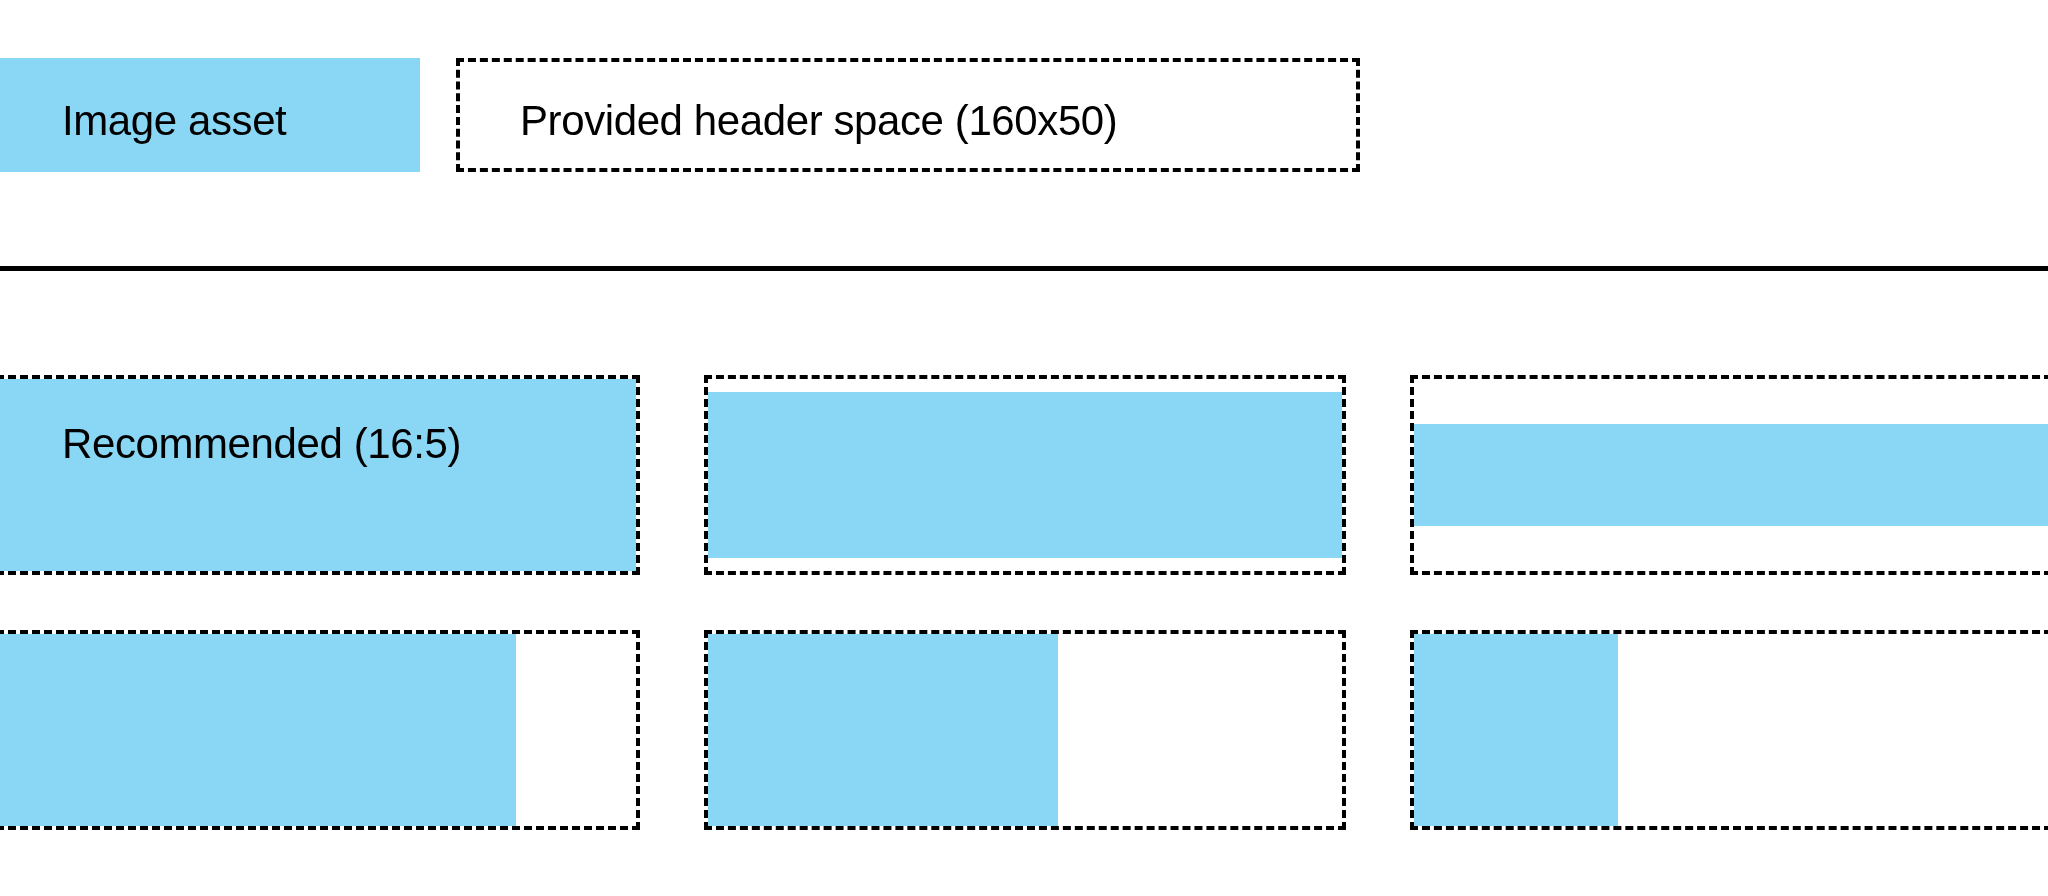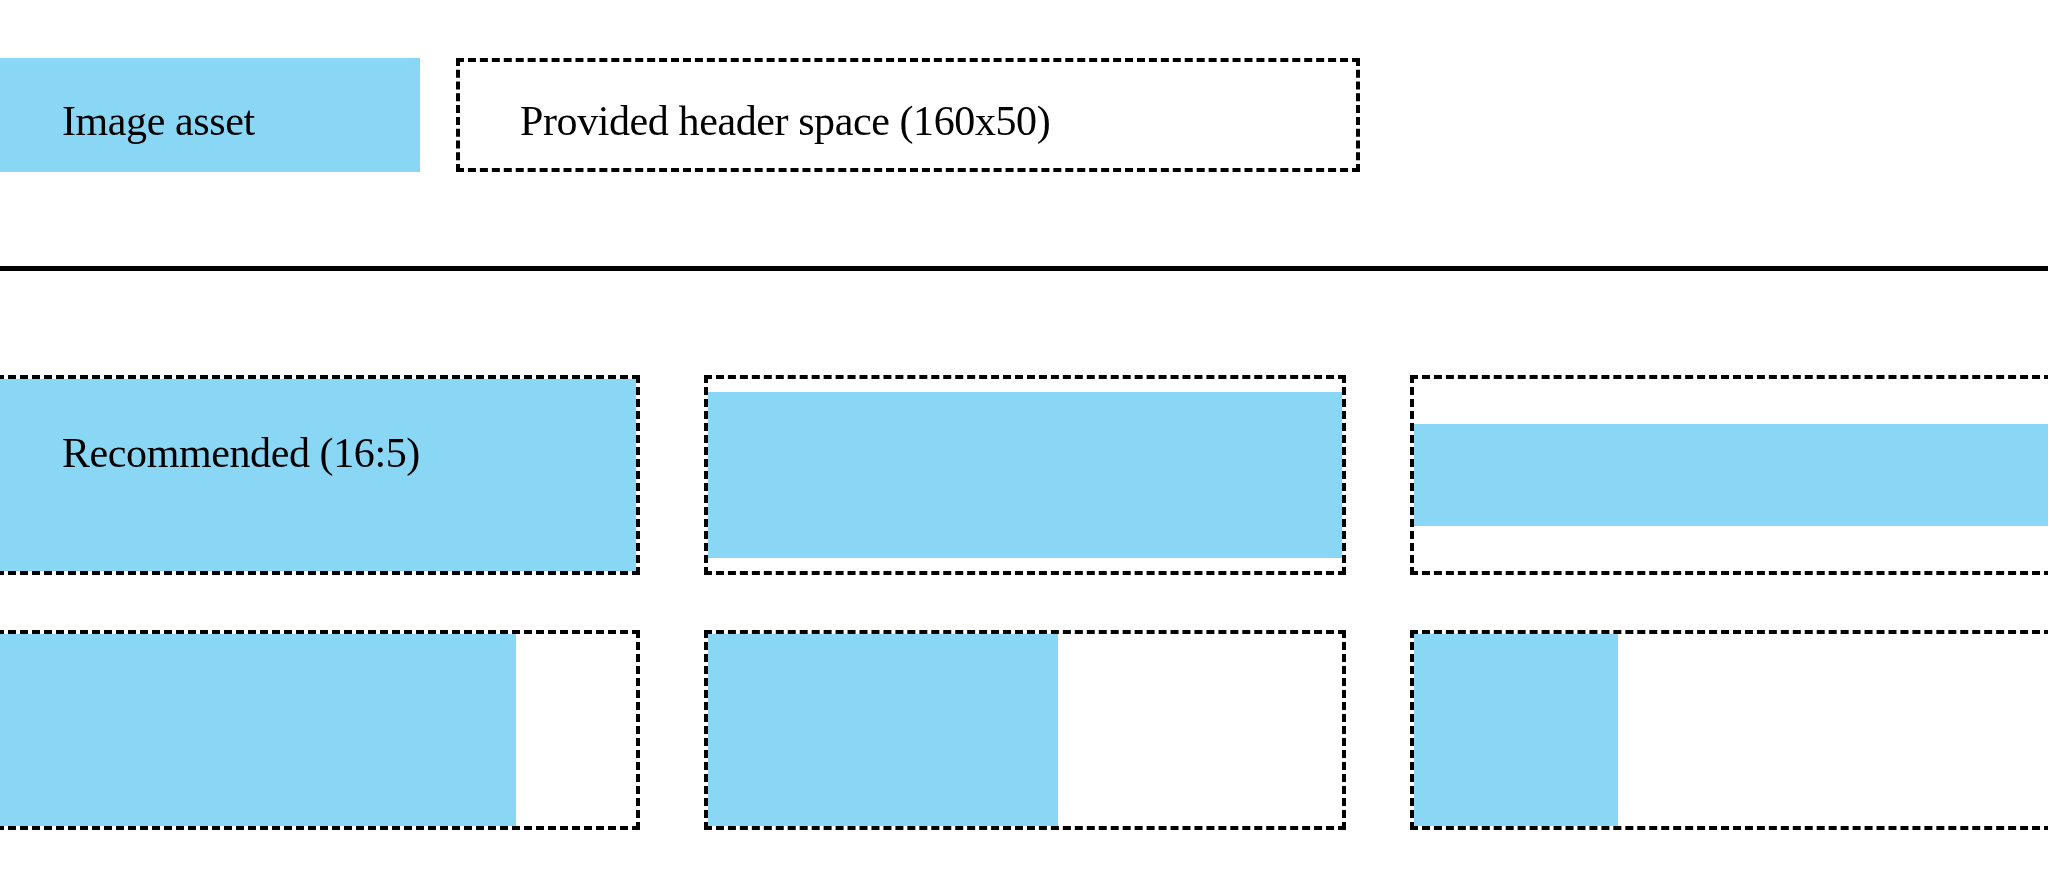--- a/index.html
+++ b/index.html
@@ -15,21 +15,20 @@
     overflow: hidden;
     font-family: "Liberation Sans", "DejaVu Sans", sans-serif;
     -webkit-font-smoothing: antialiased;
   }
 
   .stage {
     position: absolute;
     left: 0; top: 0;
     width: 2048px;
     height: 896px;
-    font-family: Liberation Serif, serif;
   }
 
   
   .abs { position: absolute; }
 
   .swatch-solid {
     background: #89d6f5;
   }
 
   .dashbox {
@@ -98,21 +97,21 @@
 
   
   .demo-box {
     position: absolute;
     box-sizing: border-box;
     border: 4px dashed #000000;
   }
 
   #recommended-label {
     left: 62px;
-    top: 432px;
+    top: 423px;
     font-size: 42px;
   }
 </style>
 </head>
 <body>
 
 <div class="stage">
 
   <div class="abs" id="header-band">
 

